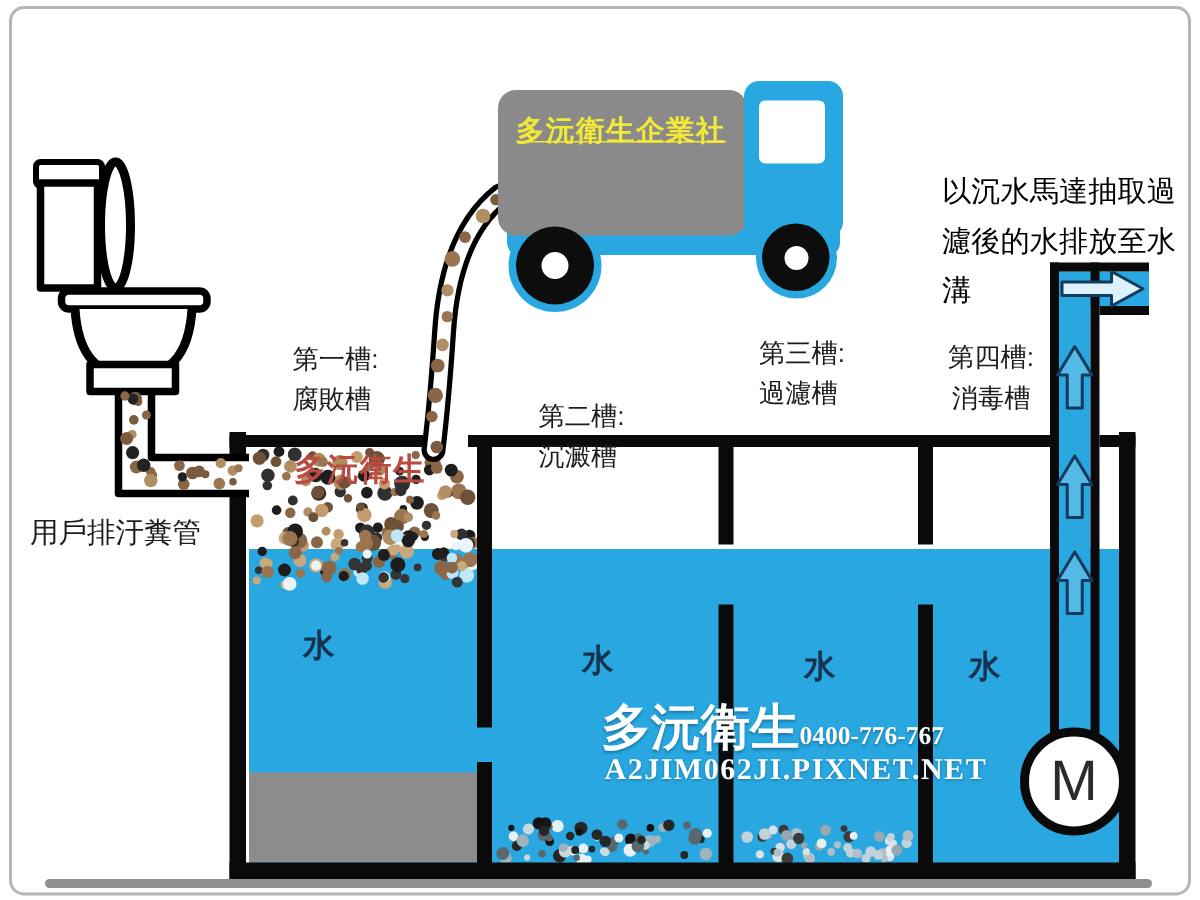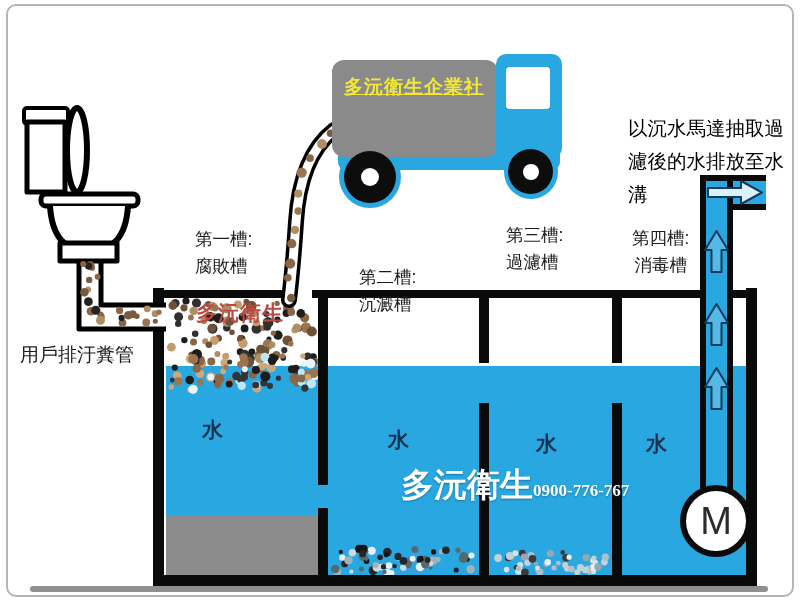--- a/index.html
+++ b/index.html
@@ -451,16 +451,17 @@
 
   <div class="abs scum-label" style="left:196px;top:299px;">多沅衛生</div>
   <div class="abs plain-label" style="left:20px;top:342px;">用戶排汙糞管</div>
 
   <div class="abs water-label" style="left:202px;top:416px;">水</div>
   <div class="abs water-label" style="left:388px;top:426px;">水</div>
   <div class="abs water-label" style="left:536px;top:430px;">水</div>
   <div class="abs water-label" style="left:646px;top:430px;">水</div>
 
   <div class="abs wm" style="left:401px;top:463px;">
-    <span class="wm-brand">多沅衛生</span><span class="wm-phone">0900-776-767</span>
-  </div>
+    <span class="wm-brand">多沅衛生</span><span class="wm-phone">0400-776-767</span>
+  </div>
+  <div class="abs wm wm-site" style="left:403px;top:502px;">A2JIM062JI.PIXNET.NET</div>
 
 </div>
 
 </body></html>

